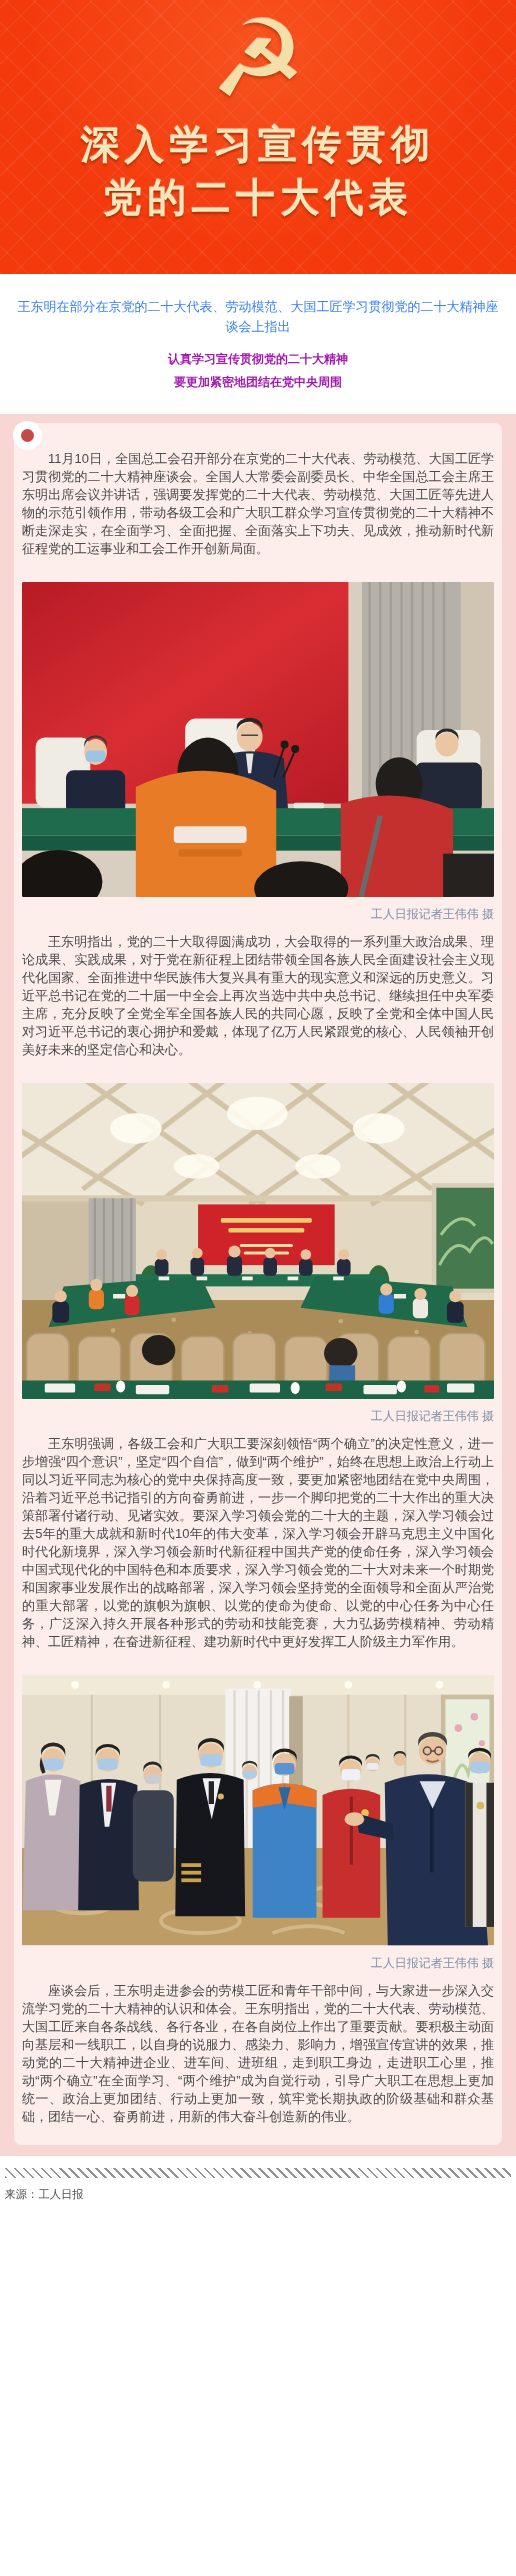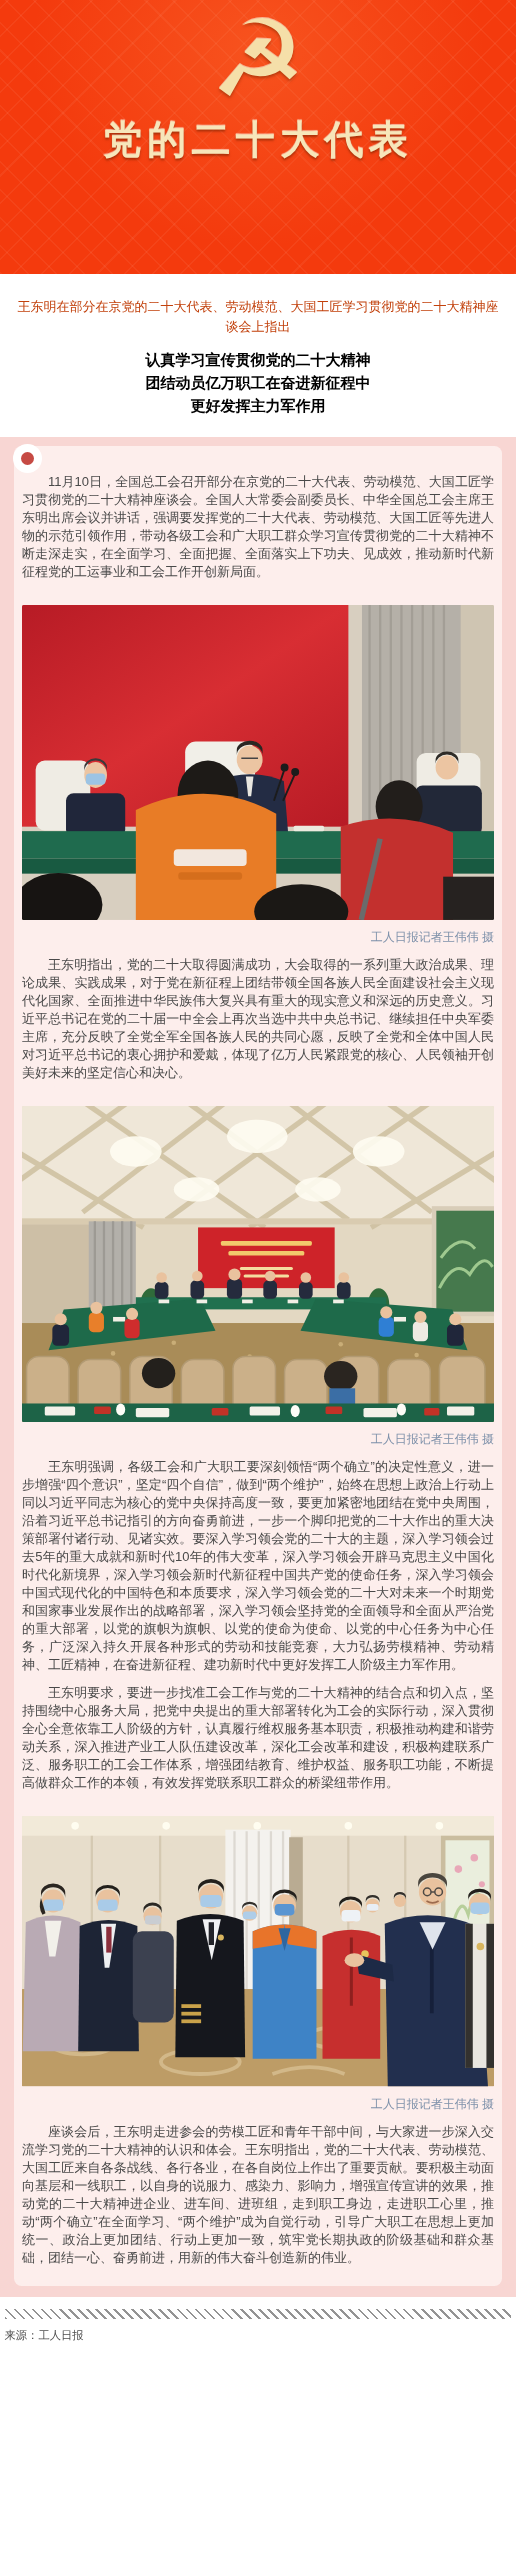--- a/index.html
+++ b/index.html
@@ -37,26 +37,26 @@
     margin-top:4.5px;
   }
   .banner-title.second{margin-top:0;}
   
   .header{
     background:#ffffff;
     text-align:center;
     padding:23px 16.6px 19.7px;
   }
   .dateline{
-    font-size:13px;line-height:20.4px;color:#c2410c;
+    font-size:13px;line-height:20.4px;color:#3b82f6;
   }
   .headline{
     margin-top:10.6px;
-    font-size:15px;line-height:23px;
-    font-weight:bold;color:#000000;
+    font-size:12px;line-height:23px;
+    font-weight:bold;color:#a21caf;
   }
   
   .article-bg{
     background:#f8d6d3;
     padding:9px 14.4px 10.6px;
   }
   .card{
     position:relative;
     background:#fdeeec;
     border-radius:7.6px;
@@ -95,29 +95,29 @@
     margin:0 2.3px 9px;
     background:repeating-linear-gradient(45deg,#949494 0 1.9px,transparent 1.9px 6.4px);
   }
   .source{font-size:11.3px;color:#4f4f4f;padding-left:1.5px;}
 </style>
 </head>
 <body>
 
 <div class="banner">
   <div class="emblem">☭</div>
+  <div class="banner-title">深入学习宣传贯彻</div>
   <div class="banner-title second">党的二十大代表</div>
 </div>
 
 <div class="header">
   <div class="dateline">王东明在部分在京党的二十大代表、劳动模范、大国工匠学习贯彻党的二十大精神座谈会上指出</div>
   <div class="headline">
     <div>认真学习宣传贯彻党的二十大精神</div>
-    <div>团结动员亿万职工在奋进新征程中</div>
-    <div>更好发挥主力军作用</div>
+    <div>要更加紧密地团结在党中央周围</div>
   </div>
 </div>
 
 <div class="article-bg">
   <div class="card">
     <div class="corner-badge">
         <div class="dot"></div>
       </div>
 
     <p class="first">11月10日，全国总工会召开部分在京党的二十大代表、劳动模范、大国工匠学习贯彻党的二十大精神座谈会。全国人大常委会副委员长、中华全国总工会主席王东明出席会议并讲话，强调要发挥党的二十大代表、劳动模范、大国工匠等先进人物的示范引领作用，带动各级工会和广大职工群众学习宣传贯彻党的二十大精神不断走深走实，在全面学习、全面把握、全面落实上下功夫、见成效，推动新时代新征程党的工运事业和工会工作开创新局面。</p>
@@ -337,21 +337,20 @@
         <g fill="#fdfcf7">
             <ellipse cx="130" cy="400" rx="6" ry="8"></ellipse>
             <ellipse cx="360" cy="402" rx="6" ry="8"></ellipse>
             <ellipse cx="500" cy="400" rx="6" ry="8"></ellipse>
           </g>
       </svg>
       <figcaption>工人日报记者王伟伟 摄</figcaption>
     </figure>
 
     <p>王东明强调，各级工会和广大职工要深刻领悟“两个确立”的决定性意义，进一步增强“四个意识”，坚定“四个自信”，做到“两个维护”，始终在思想上政治上行动上同以习近平同志为核心的党中央保持高度一致，要更加紧密地团结在党中央周围，沿着习近平总书记指引的方向奋勇前进，一步一个脚印把党的二十大作出的重大决策部署付诸行动、见诸实效。要深入学习领会党的二十大的主题，深入学习领会过去5年的重大成就和新时代10年的伟大变革，深入学习领会开辟马克思主义中国化时代化新境界，深入学习领会新时代新征程中国共产党的使命任务，深入学习领会中国式现代化的中国特色和本质要求，深入学习领会党的二十大对未来一个时期党和国家事业发展作出的战略部署，深入学习领会坚持党的全面领导和全面从严治党的重大部署，以党的旗帜为旗帜、以党的使命为使命、以党的中心任务为中心任务，广泛深入持久开展各种形式的劳动和技能竞赛，大力弘扬劳模精神、劳动精神、工匠精神，在奋进新征程、建功新时代中更好发挥工人阶级主力军作用。</p>
-    <p>王东明要求，要进一步找准工会工作与党的二十大精神的结合点和切入点，坚持围绕中心服务大局，把党中央提出的重大部署转化为工会的实际行动，深入贯彻全心全意依靠工人阶级的方针，认真履行维权服务基本职责，积极推动构建和谐劳动关系，深入推进产业工人队伍建设改革，深化工会改革和建设，积极构建联系广泛、服务职工的工会工作体系，增强团结教育、维护权益、服务职工功能，不断提高做群众工作的本领，有效发挥党联系职工群众的桥梁纽带作用。</p>
 
     <figure>
       <svg class="photo" viewBox="0 0 622 356" xmlns="http://www.w3.org/2000/svg">
         <rect width="622" height="356" fill="#e7ddcb"></rect>
         <rect x="0" y="0" width="622" height="26" fill="#f2ead9"></rect>
         <g fill="#fffdf0">
             <circle cx="70" cy="13" r="5"></circle>
             <circle cx="190" cy="13" r="5"></circle>
             <circle cx="310" cy="13" r="5"></circle>
             <circle cx="430" cy="13" r="5"></circle>

